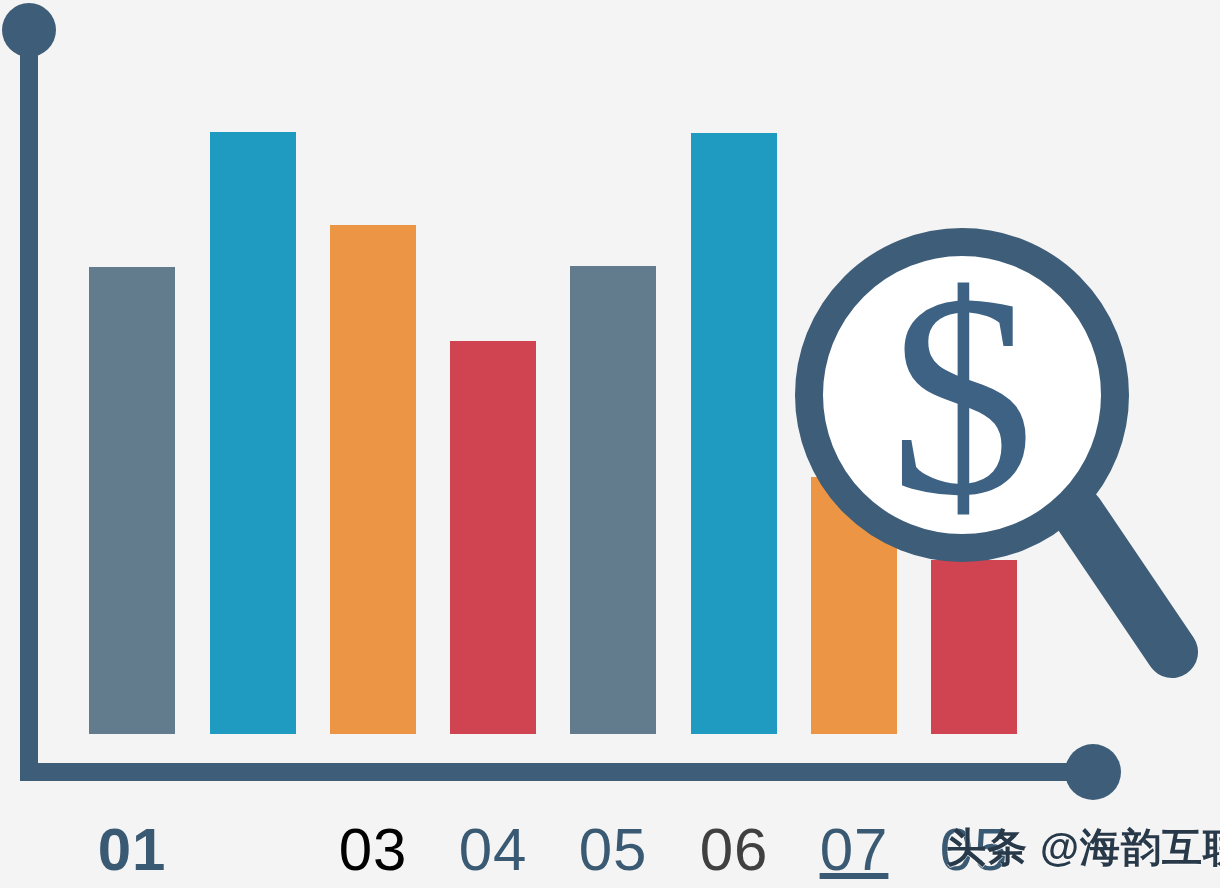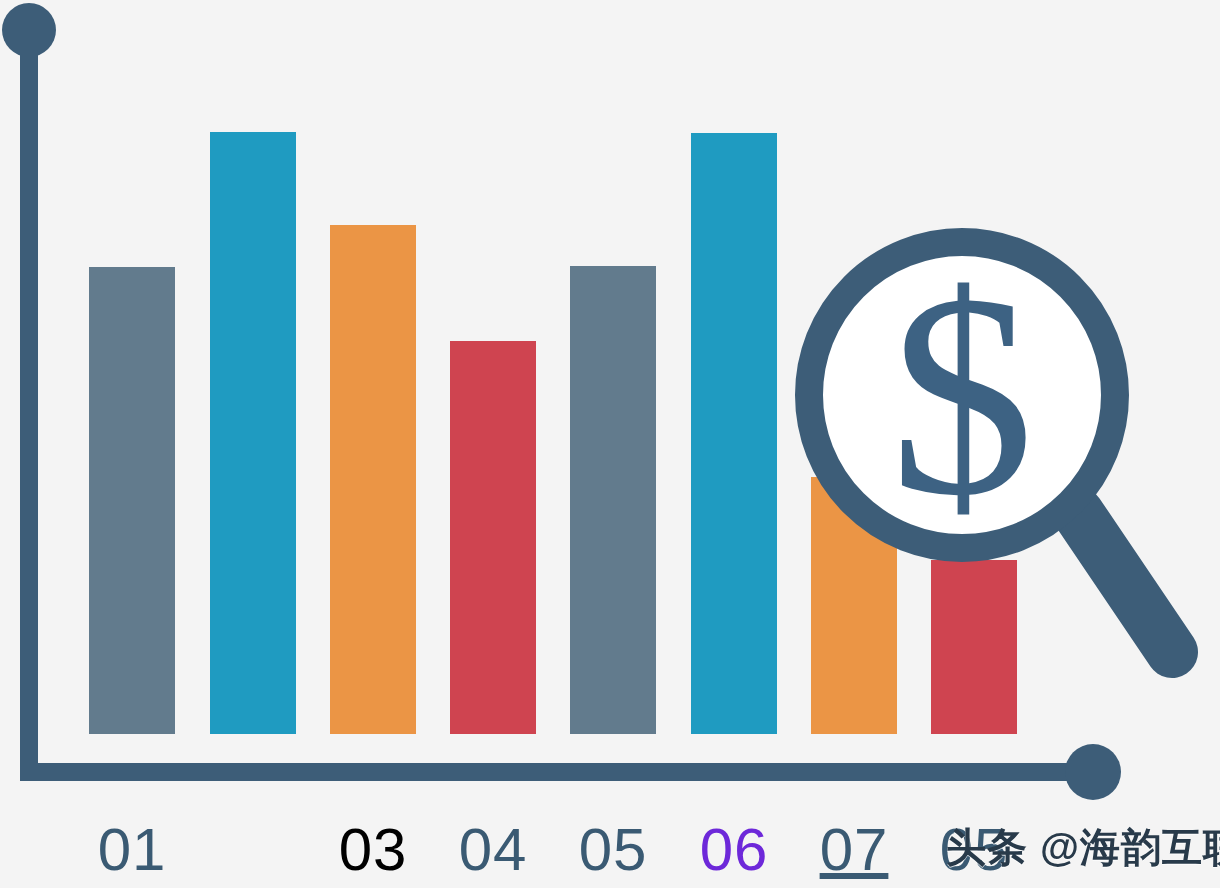--- a/index.html
+++ b/index.html
@@ -81,23 +81,23 @@
 
       <circle cx="962" cy="395" r="153" fill="#ffffff"></circle>
 
       <circle cx="962" cy="395" r="153" fill="none" stroke="#3d5d78" stroke-width="28"></circle>
 
       <text x="962" y="395" text-anchor="middle" dominant-baseline="central" font-family="Liberation Serif, serif" font-size="290" font-weight="400" fill="#3d6283">$</text>
     </g>
 
   </svg>
 
-  <div class="axis-label" style="left: 72px; top: 820px; color: rgb(58, 90, 115);">01</div>
+  <div class="axis-label" style="left: 72px; top: 820px; color: rgb(58, 90, 115); font-weight: bold;">01</div>
   <div class="axis-label" style="left: 313px; top: 820px; color: #000000;">03</div>
   <div class="axis-label" style="left: 433px; top: 820px; color: rgb(58, 90, 115);">04</div>
   <div class="axis-label" style="left: 553px; top: 820px; color: rgb(58, 90, 115);">05</div>
-  <div class="axis-label" style="left: 674px; top: 820px; color: #6d28d9;">06</div>
+  <div class="axis-label" style="left: 674px; top: 820px; color: #404040;">06</div>
   <div class="axis-label" style="left: 794px; top: 820px; color: rgb(58, 90, 115); text-decoration: underline;">07</div>
   <div class="axis-label" style="left: 914px; top: 820px; color: rgb(58, 90, 115);">05</div>
 
   <div id="watermark" style="color: rgb(40, 58, 74);">头条 @海韵互联</div>
 
 </div>
 
 </body></html>

